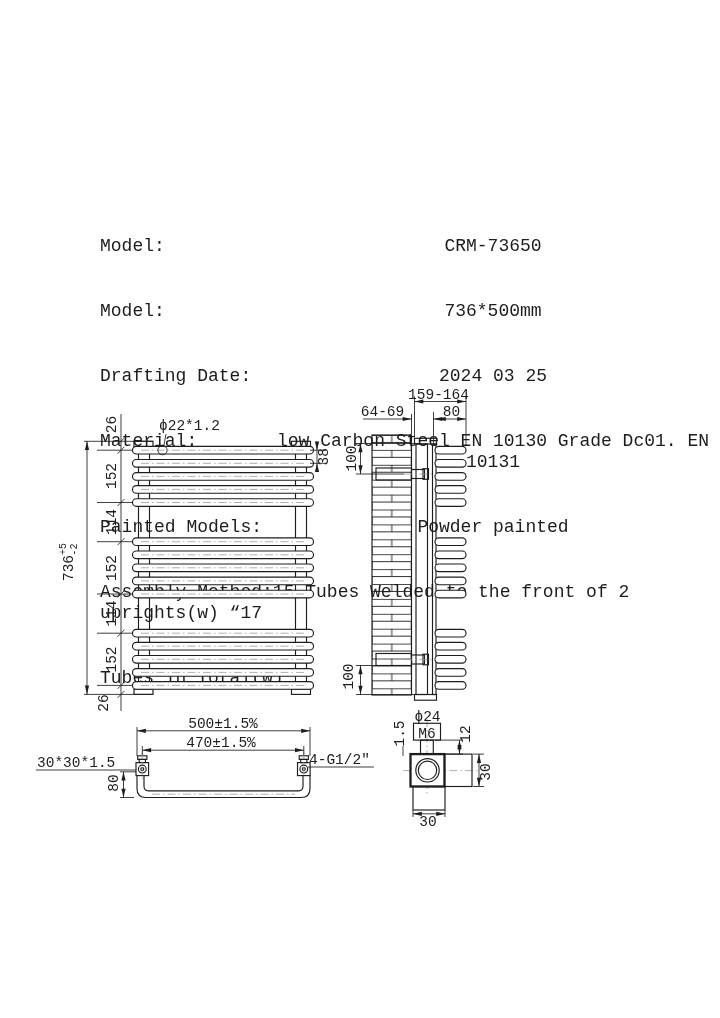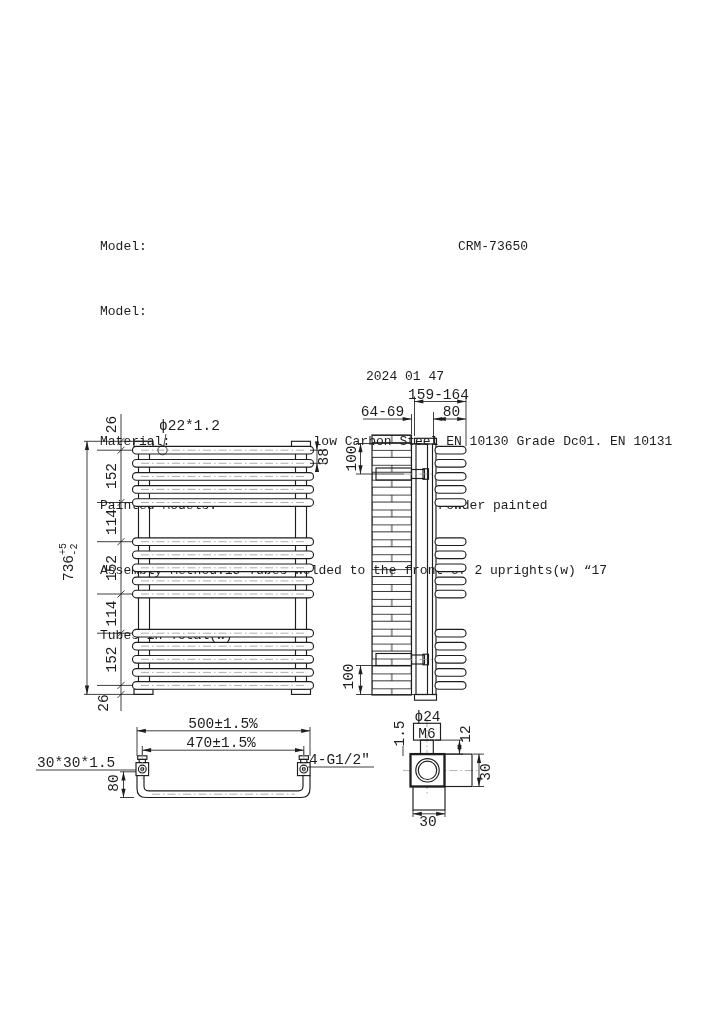--- a/index.html
+++ b/index.html
@@ -1,18 +1,18 @@
 <!DOCTYPE html>
 <html><head>
 <meta charset="utf-8">
 <style>
   html,body{margin:0;padding:0;background:#fff;}
   .page{position:relative;width:720px;height:1018px;background:#ffffff;overflow:hidden;
         font-family:"Liberation Mono","DejaVu Sans Mono",monospace;color:#1d1d1d;}
-  .specs{position:absolute;left:100px;top:193px;width:610px;font-size:13px;line-height:21.6px;white-space:pre-wrap;}
+  .specs{position:absolute;left:100px;top:193px;width:610px;font-size:18px;line-height:21.6px;white-space:pre-wrap;}
   .spec-row{display:flex;}
   .spec-label{width:176px;flex:0 0 176px;}
   .spec-value{flex:1;text-align:center;}
   svg{position:absolute;left:0;top:0;}
   svg text{font-family:"Liberation Mono","DejaVu Sans Mono",monospace;font-size:14.5px;fill:#1d1d1d;}
   .obj{stroke:#1d1d1d;stroke-width:1.15;fill:none;}
   .objf{stroke:#1d1d1d;stroke-width:1.15;fill:#ffffff;}
   .bold{stroke:#1d1d1d;stroke-width:2.3;fill:#ffffff;}
   .dim{stroke:#1d1d1d;stroke-width:0.85;fill:none;}
   .cl{stroke:#9a9a9a;stroke-width:0.8;fill:none;stroke-dasharray:8 3 1.5 3;}
@@ -22,23 +22,25 @@
 
 <div class="page">
 
   <div class="specs">
     <div class="spec-row">
       <div class="spec-label">Model:</div>
       <div class="spec-value">CRM-73650</div>
     </div>
     <div class="spec-row">
       <div class="spec-label">Model:</div>
-    </div>
-    <div class="spec-row">
-      <div class="spec-value">2024 01 47</div>
+      <div class="spec-value">736*500mm</div>
+    </div>
+    <div class="spec-row">
+      <div class="spec-label">Drafting Date:</div>
+      <div class="spec-value">2024 03 25</div>
     </div>
     <div class="spec-row">
       <div class="spec-label">Material:</div>
       <div class="spec-value">low Carbon Steel EN 10130 Grade Dc01. EN 10131</div>
     </div>
     <div class="spec-row">
       <div class="spec-label">Painted Models:</div>
       <div class="spec-value">Powder painted</div>
     </div>
     <div>Assembly Method:15 Tubes Welded to the front of 2 uprights(w) “17</div>

